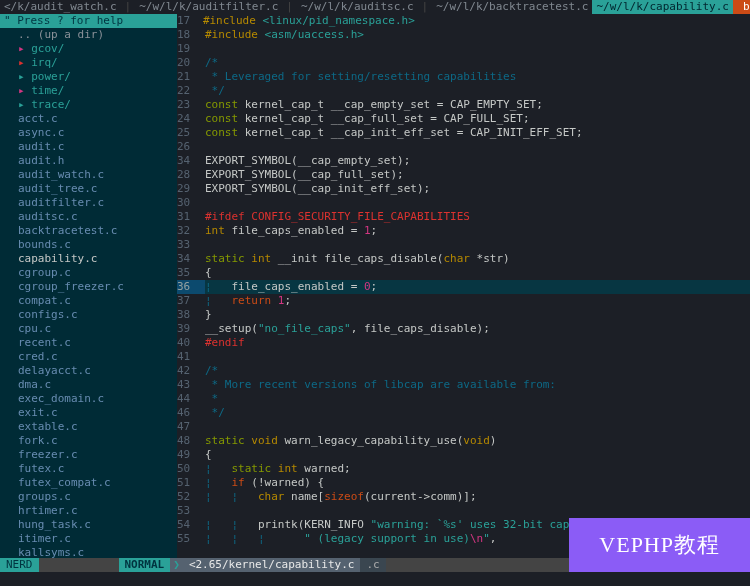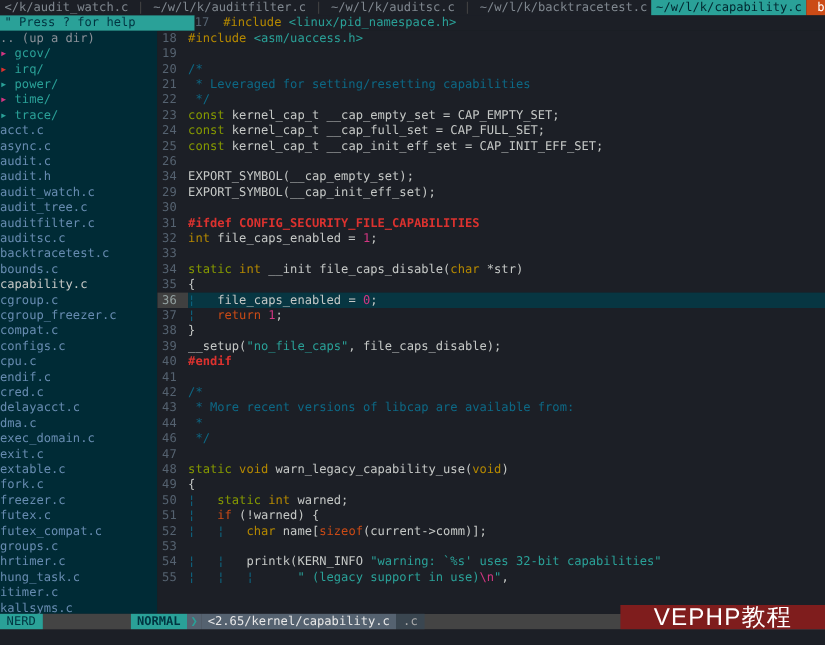--- a/index.html
+++ b/index.html
@@ -6,54 +6,54 @@
 body{width:750px;height:586px;background:#1c1f26;font-family:Menlo,Consolas,monospace;font-size:11px;line-height:14px;overflow:hidden;color:#c5c8c6}
 .tabs{height:14px;display:flex;white-space:nowrap}
 .tab{padding:0 4px;color:#808890}
 .tab.sep{color:#444}
 .tab.active{background:#2aa198;color:#00252e}
 .tab.buf{background:#cb4b16;color:#fff;margin-left:auto;padding:0 10px}
 .help-row{height:14px;display:flex}
 .help{width:177px;background:#2aa198;color:#003440;padding-left:4px}
 .ln17{flex:1;background:#1c1f26;color:#b58900}
 .main{display:flex;height:530px}
-.tree{width:143px;background:#002b36;color:#2aa198;overflow:hidden;padding-left:0}
+.tree{width:177px;background:#002b36;color:#2aa198;overflow:hidden;padding-left:18px}
 .tree .up{color:#8a9199}
 .tree .path{color:#d33682}
 .tree .dir{color:#2aa198}
 .tree .dir .arw{color:#dc322f}
 .tree .dir.cy .arw{color:#2aa198}
 .tree .dir.mg .arw{color:#d33682}
 .tree .file{color:#678cb1}
 .tree .file.sel{color:#c5c8c6}
 .code{flex:1;background:#1c1f26;overflow:hidden}
 .ln{display:flex}
-.gut{width:28px;text-align:center;color:#556270;padding-right:6px;flex-shrink:0}
-.gut.cur{background:#404040;color:#93a1a1}
+.gut{width:28px;text-align:left;color:#556270;padding-right:6px;flex-shrink:0}
+.gut.cur{background:#0c4a6e;color:#93a1a1}
 .txt{flex:1;white-space:pre}
 .txt.cur{background:#073642}
 .c-pre{color:#b58900}
 .c-inc{color:#2aa198}
 .c-cmt{color:#0d6986}
 .c-kw{color:#859900}
 .c-type{color:#b58900}
 .c-id{color:#c5c8c6}
 .c-num{color:#d33682}
 .c-str{color:#2aa198}
 .c-ret{color:#cb4b16}
-.c-macro{color:#dc322f;font-weight:bold}
+.c-macro{color:#dc322f;font-weight:normal}
 .status{height:14px;display:flex;background:#444}
 .s-nerd{background:#2aa198;color:#003440;padding:0 6px}
 .s-gap{background:#444;flex:0 0 auto;width:80px}
 .s-mode{background:#2aa198;color:#003440;padding:0 6px;font-weight:bold}
 .s-arr{color:#2aa198;background:#556270;padding:0 3px}
 .s-file{background:#556270;color:#e8e8e8;padding:0 6px}
 .s-type{background:#3a4650;color:#aaa;padding:0 6px}
 .s-enc{background:#556270;color:#ddd;padding:0 6px;margin-left:auto}
-.watermark{position:absolute;bottom:14px;right:0;background:#7f1d1d;color:#fff;font-family:Liberation Sans, sans-serif;font-size:22px;font-weight:500;padding:4px 30px;letter-spacing:1px}
+.watermark{position:absolute;bottom:14px;right:0;background:#8b5cf6;color:#fff;font-family:Liberation Serif, serif;font-size:22px;font-weight:500;padding:20px 30px;letter-spacing:1px}
 </style>
 </head>
 <body>
 
 <div class="tabs" id="tabs">
     <span class="tab">&lt;/k/audit_watch.c</span>
     <span class="tab sep">|</span>
     <span class="tab">~/w/l/k/auditfilter.c</span>
     <span class="tab sep">|</span>
     <span class="tab">~/w/l/k/auditsc.c</span>
@@ -89,21 +89,21 @@
       <div class="file">  auditfilter.c</div>
       <div class="file">  auditsc.c</div>
       <div class="file">  backtracetest.c</div>
       <div class="file">  bounds.c</div>
       <div class="file sel">  capability.c</div>
       <div class="file">  cgroup.c</div>
       <div class="file">  cgroup_freezer.c</div>
       <div class="file">  compat.c</div>
       <div class="file">  configs.c</div>
       <div class="file">  cpu.c</div>
-      <div class="file">  endif.c</div>
+      <div class="file">  recent.c</div>
       <div class="file">  cred.c</div>
       <div class="file">  delayacct.c</div>
       <div class="file">  dma.c</div>
       <div class="file">  exec_domain.c</div>
       <div class="file">  exit.c</div>
       <div class="file">  extable.c</div>
       <div class="file">  fork.c</div>
       <div class="file">  freezer.c</div>
       <div class="file">  futex.c</div>
       <div class="file">  futex_compat.c</div>
@@ -148,20 +148,24 @@
       </div>
       <div class="ln">
         <span class="gut">26</span>
         <span class="txt"></span>
       </div>
       <div class="ln">
         <span class="gut">34</span>
         <span class="txt"><span class="c-id">EXPORT_SYMBOL(__cap_empty_set);</span></span>
       </div>
       <div class="ln">
+        <span class="gut">28</span>
+        <span class="txt"><span class="c-id">EXPORT_SYMBOL(__cap_full_set);</span></span>
+      </div>
+      <div class="ln">
         <span class="gut">29</span>
         <span class="txt"><span class="c-id">EXPORT_SYMBOL(__cap_init_eff_set);</span></span>
       </div>
       <div class="ln">
         <span class="gut">30</span>
         <span class="txt"></span>
       </div>
       <div class="ln">
         <span class="gut">31</span>
         <span class="txt"><span class="c-macro">#ifdef CONFIG_SECURITY_FILE_CAPABILITIES</span></span>

